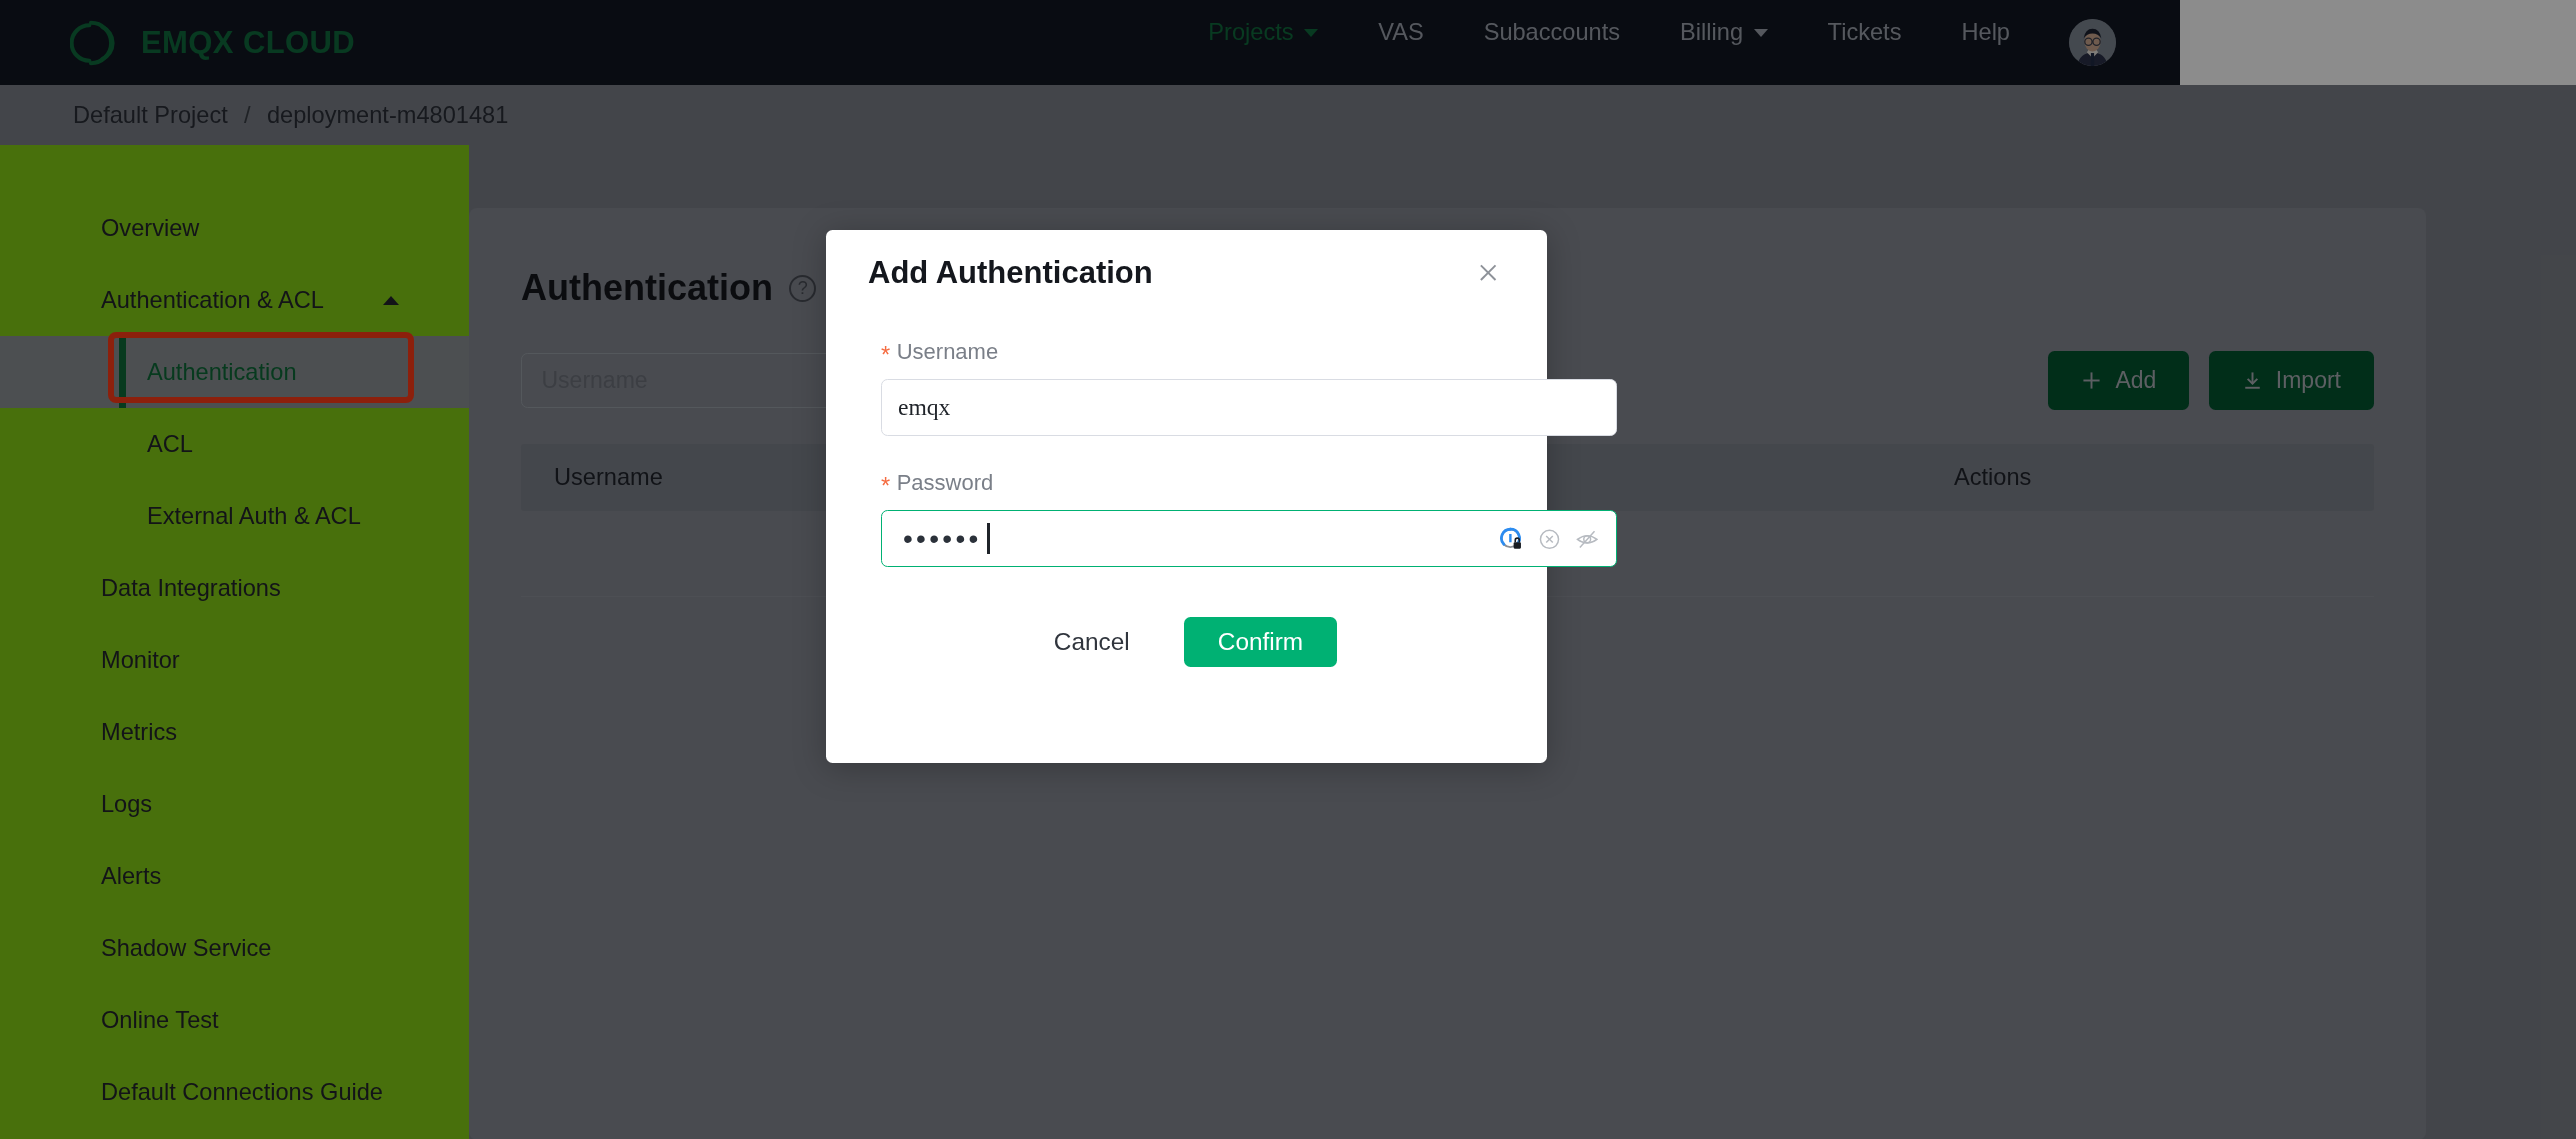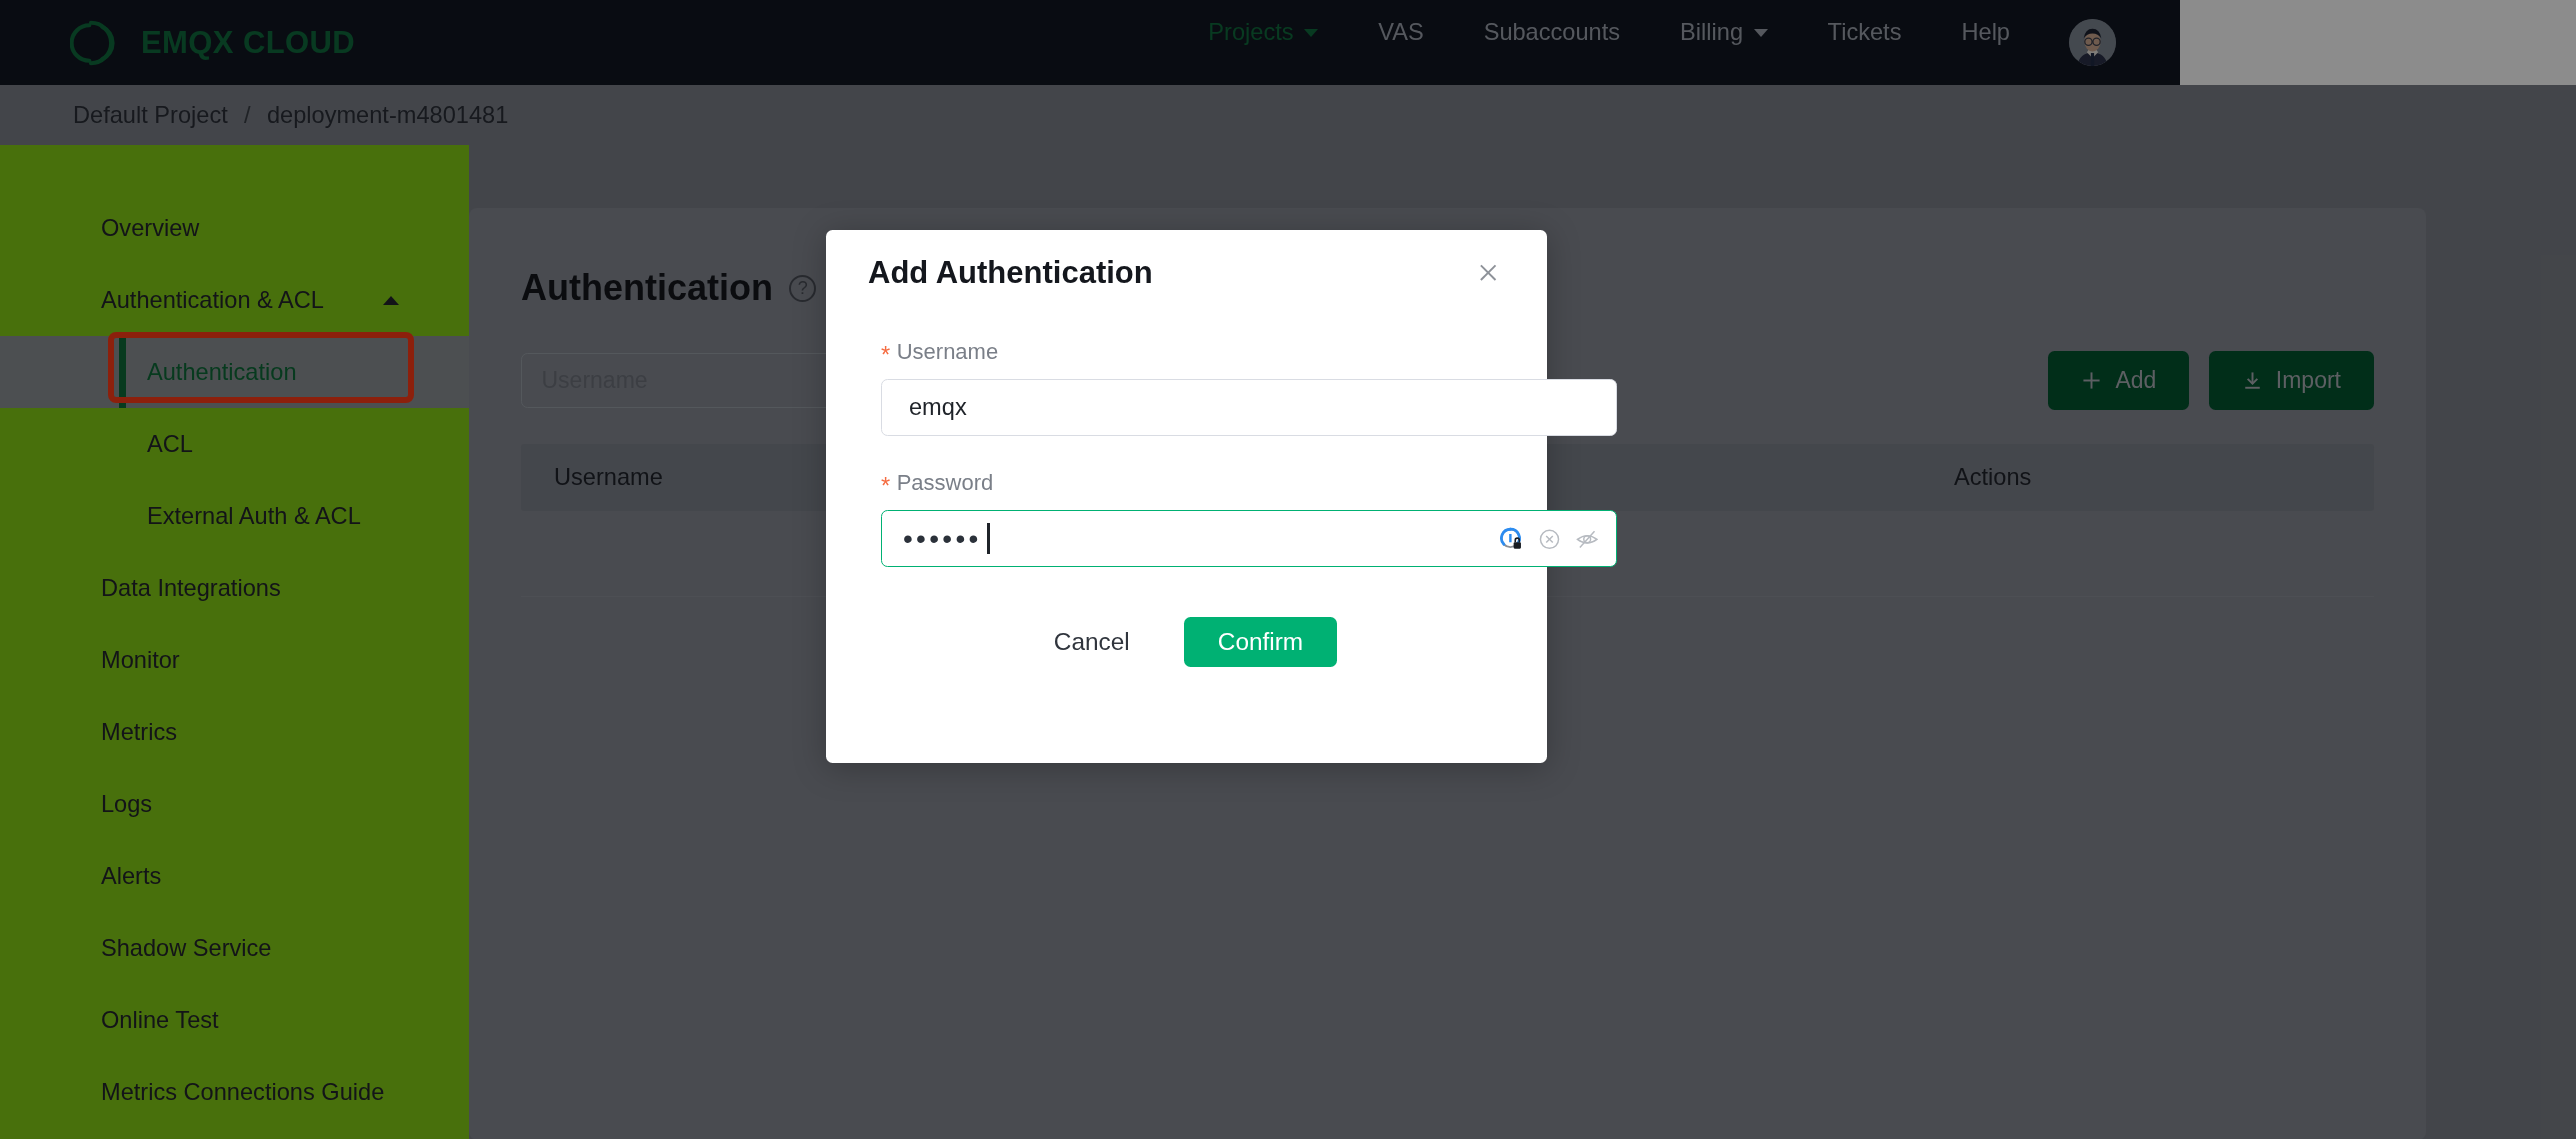--- a/index.html
+++ b/index.html
@@ -192,23 +192,23 @@
   .modal-body { padding: 24.4px 55px 0 55px; }
   .field-label {
     font-size: 22px; color: #7a7f88; margin-bottom: 14px;
     display: flex; align-items: center; gap: 6.5px;
   }
   .req-star { color: #f56c42; font-size: 23.6px; line-height: 1; position: relative; top: 3.3px;}
   .text-input {
     width: 736px; height: 57px;
     border: 1.6px solid #d9dce3; border-radius: 6.5px;
     font-size: 23.6px; color: #1f2329;
-    padding: 0 27px; background: #fff;
-    display: flex; align-items: center;
-    font-family: Liberation Sans, sans-serif;
+    padding: 0 16px; background: #fff;
+    display: flex; align-items: center;
+    font-family: Liberation Serif, serif;
   }
   .field-gap { height: 34px; }
   .pw-wrap {
     width: 736px; height: 57px;
     border: 1.6px solid #00b173; border-radius: 6.5px;
     display: flex; align-items: center;
     padding: 0 21px; position: relative; background: #fff;
   }
   .pw-dots {
     font-size: 28px; color: #2b313a; letter-spacing: 3.3px;
@@ -335,21 +335,21 @@
     <div class="side-item">
       <span>Alerts</span>
     </div>
     <div class="side-item">
       <span>Shadow Service</span>
     </div>
     <div class="side-item">
       <span>Online Test</span>
     </div>
     <div class="side-item">
-      <span>Metrics Connections Guide</span>
+      <span>Default Connections Guide</span>
     </div>
   </div>
 
   <div class="main-card">
     <div class="page-title-row">
       <span class="page-title">Authentication</span>
       <span class="q-icon">?</span>
     </div>
     <div class="toolbar-row">
       <div class="search-box">

